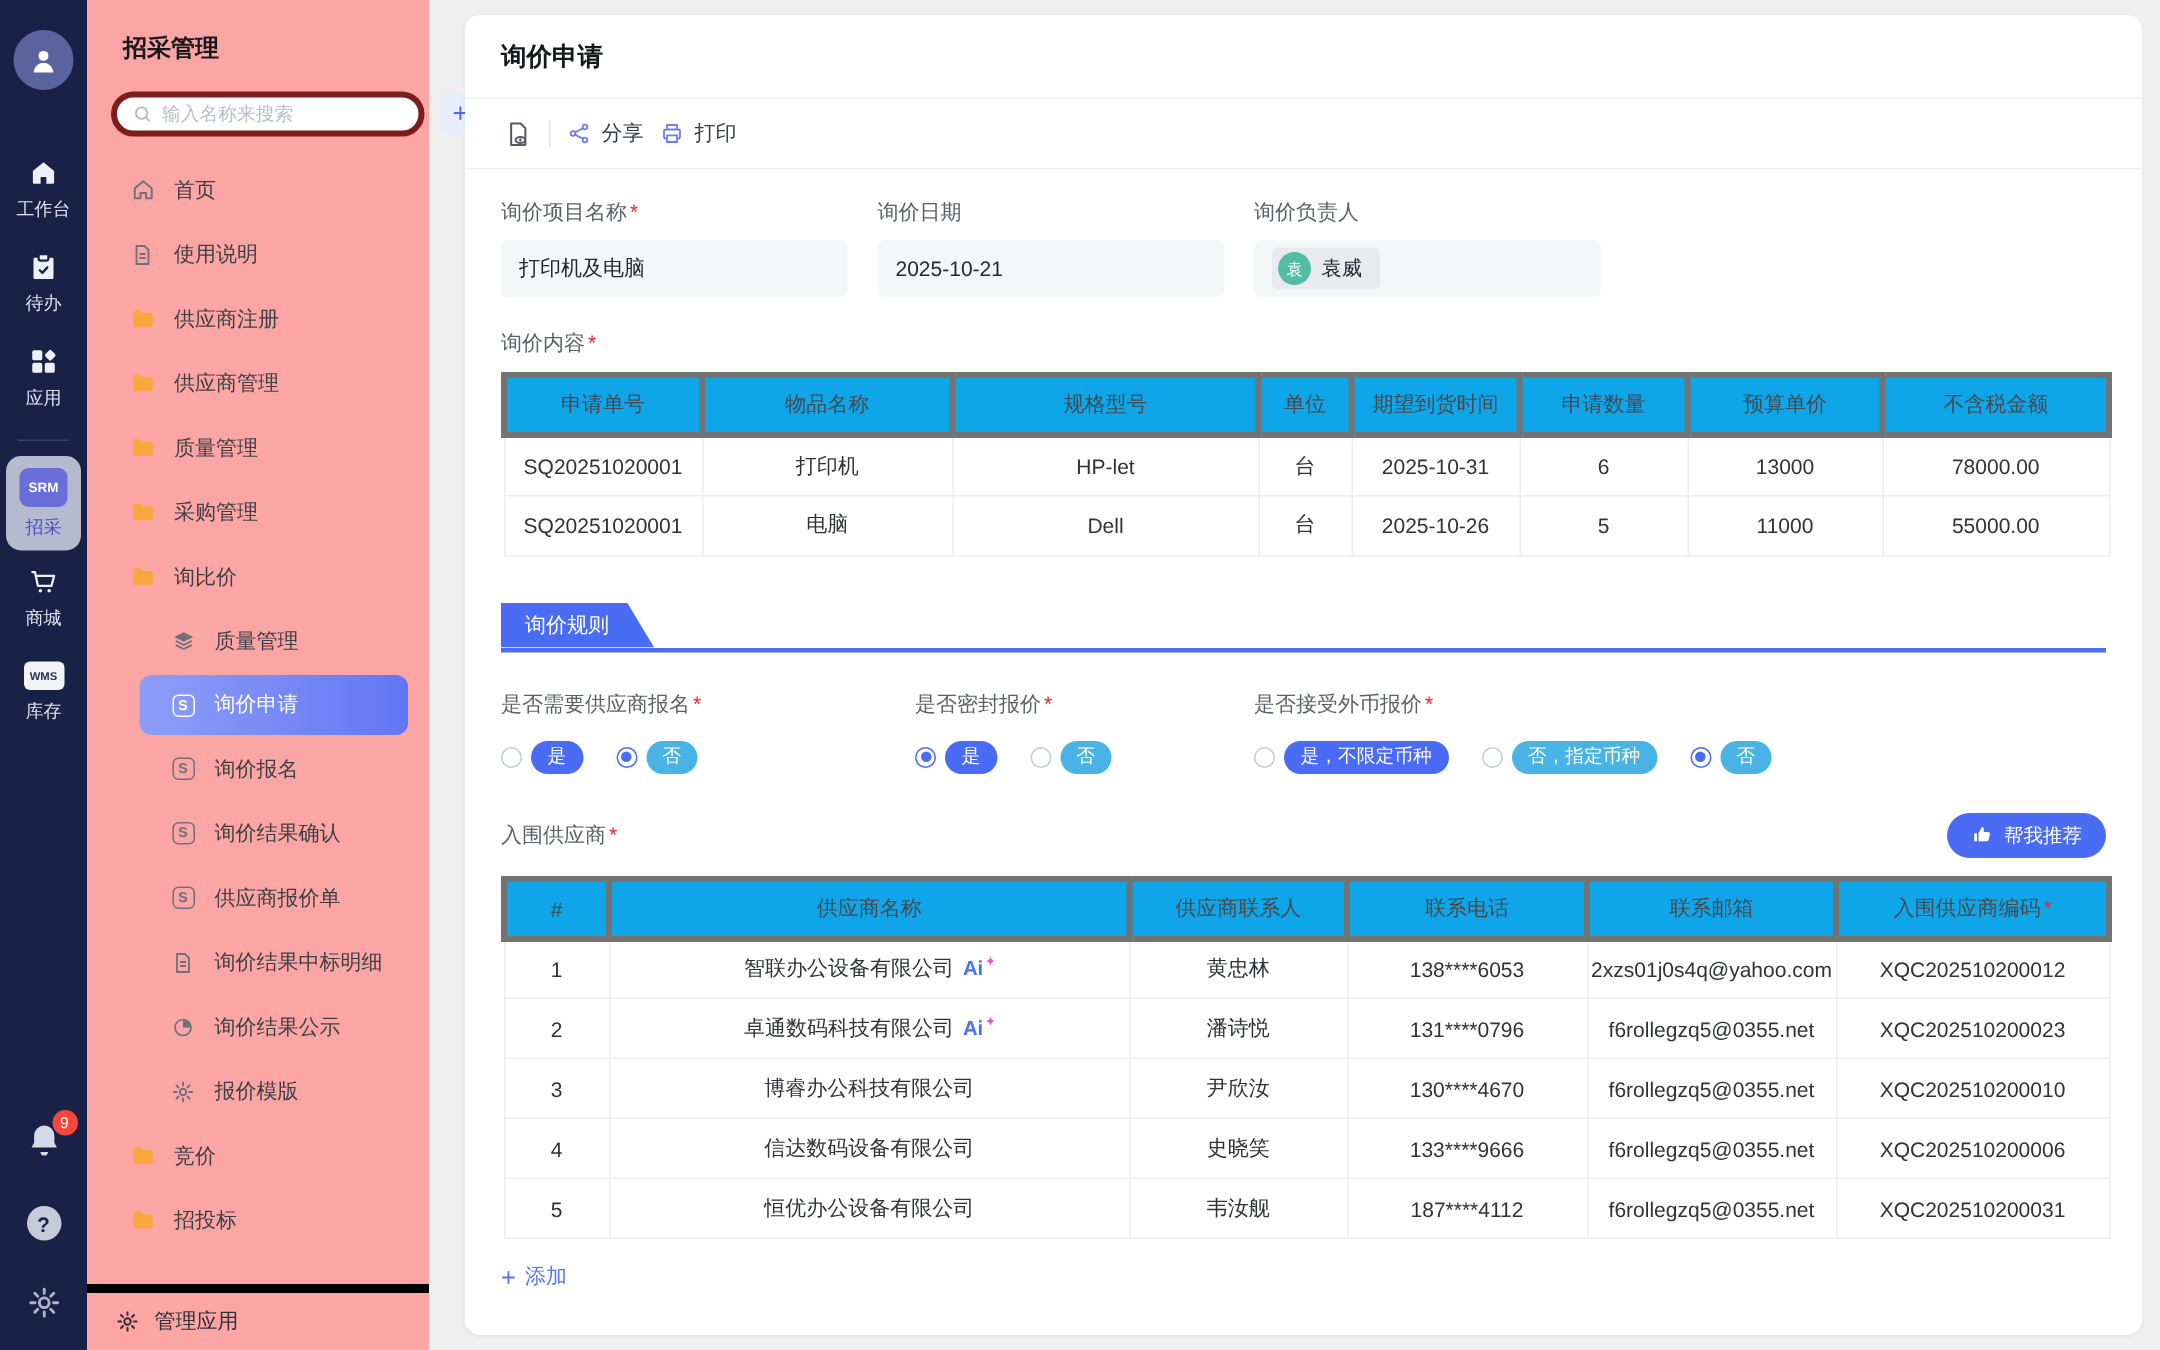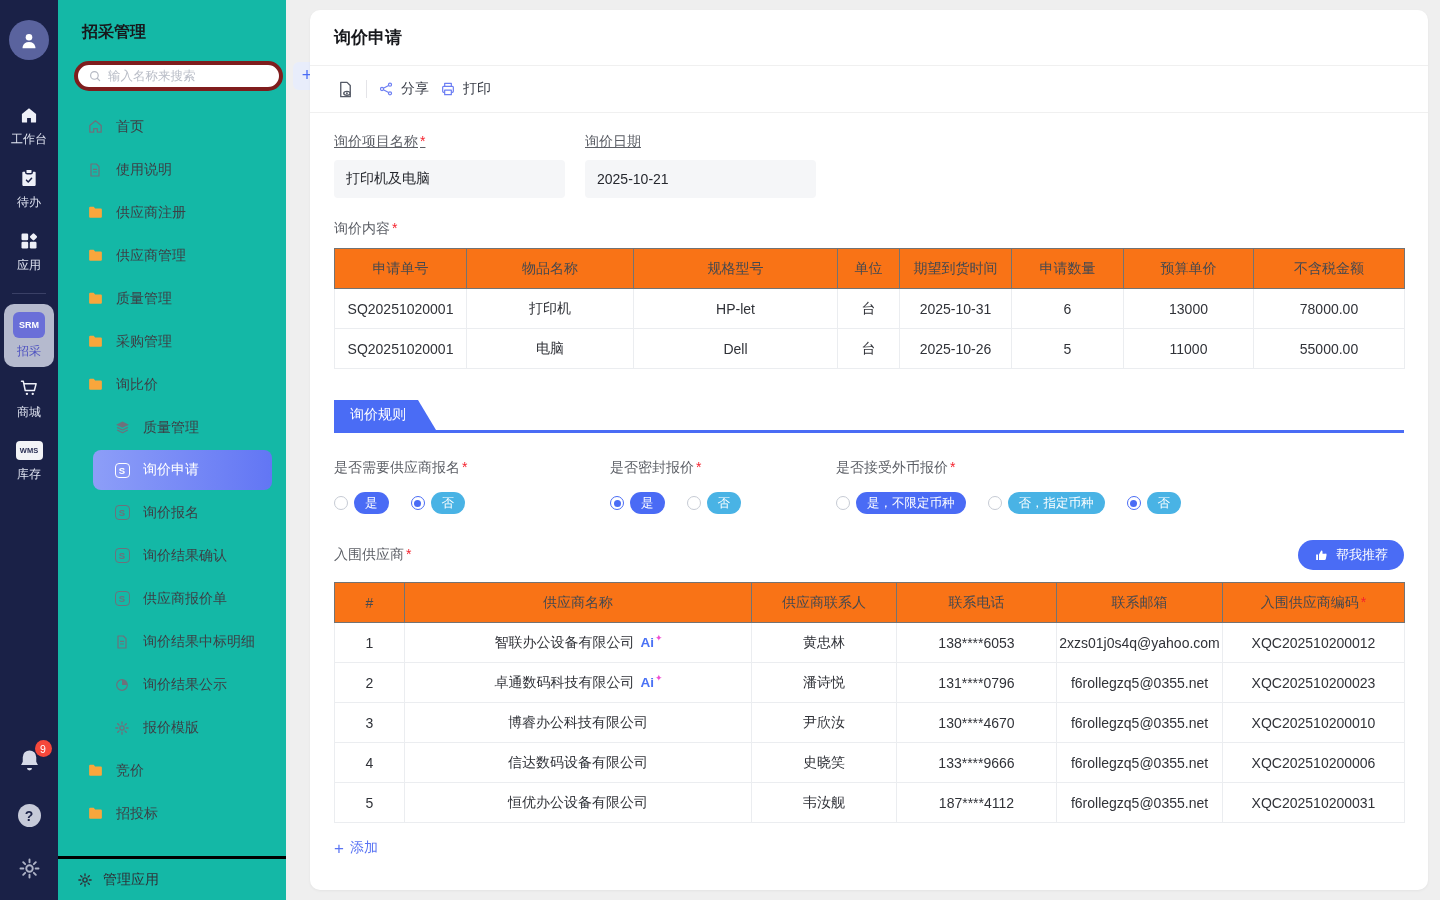--- a/index.html
+++ b/index.html
@@ -32,21 +32,21 @@
   .bell-wrap { position:relative; cursor:pointer; }
   .notif-badge { position:absolute; top:-7px; right:-9px; min-width:17px; height:17px; padding:0 4px;
                  border-radius:9px; background:#f5483b; color:#fff; font-size:10.5px;
                  display:flex; align-items:center; justify-content:center; }
   .help-circle { width:23px; height:23px; border-radius:50%; background:#c6cad9; color:#1a2147;
                  font-size:14px; font-weight:700; display:flex; align-items:center; justify-content:center; cursor:pointer;}
   .help-circle::after { content:"?"; }
   .rail-gear { color:#aeb3c6; cursor:pointer; display:flex; }
 
   
-  .sidebar { position:absolute; left:58px; top:0; width:228px; height:900px; background:#14b8a6;
+  .sidebar { position:absolute; left:58px; top:0; width:228px; height:900px; background:#fca5a5;
              display:flex; flex-direction:column; }
   .sb-title { font-size:16px; font-weight:700; color:#17181c; margin:22px 0 0 24px; }
   .sb-search { display:flex; align-items:center; gap:10px; margin:18px 14px 0 16px; }
   .search-box { flex:1; height:30px; border:4px solid #7f1d1d; border-radius:15px;
                 display:flex; align-items:center; padding:0 10px; gap:6px; background:#fff; }
   .search-box input { border:none; outline:none; flex:1; min-width:0; font-size:12.5px; color:#333; background:transparent; }
   .search-box input::placeholder { color:#b9bdc7; }
   .add-btn { width:28px; height:28px; border-radius:6px; background:#e8edfb; color:#4a6cf5;
              font-size:18px; line-height:1; display:flex; align-items:center; justify-content:center;
              cursor:pointer; flex:none; }
@@ -56,51 +56,51 @@
                font-size:14px; color:#3d3f45; cursor:pointer; white-space:nowrap; }
   .menu-item.sub { padding-left:55px; }
   .menu-item.active { margin:1px 14px 1px 35px; padding-left:20px; height:40px; border-radius:8px;
                       background:linear-gradient(90deg,#8d9ef8,#6276f4); color:#fff; }
   .mi-icon { width:18px; height:18px; display:flex; align-items:center; justify-content:center;
              color:#6d717b; flex:none; }
   .menu-item.active .mi-icon { color:#fff; }
   .sq { width:15px; height:15px; border:1.6px solid currentColor; border-radius:4px;
         font-size:9.5px; font-weight:700; display:flex; align-items:center; justify-content:center; }
   .sq::after { content:"S"; }
-  .sb-footer { height:44px; border-top:3px solid #000000; display:flex; align-items:center; gap:9px;
+  .sb-footer { height:44px; border-top:6px solid #000000; display:flex; align-items:center; gap:9px;
                padding-left:18px; font-size:14px; color:#2f3137; cursor:pointer; }
   .sb-footer .mi-icon { color:#2f3137; }
 
   
   .main { position:absolute; left:310px; top:10px; width:1118px; height:880px; background:#fff;
           border-radius:10px; overflow:hidden; box-shadow:0 1px 3px rgba(0,0,0,0.05); }
   .m-header { height:56px; border-bottom:1px solid #f0f0f0; display:flex; align-items:center;
               padding-left:24px; font-size:17px; font-weight:700; color:#17181c; }
   .m-toolbar { height:47px; border-bottom:1px solid #f0f0f0; display:flex; align-items:center;
                padding-left:26px; gap:11px; }
   .tb-icon { color:#555a66; display:flex; cursor:pointer; }
   .tb-divider { width:1px; height:18px; background:#e4e4e8; }
   .tb-btn { display:flex; align-items:center; gap:7px; font-size:14px; color:#383c46; cursor:pointer; }
   .tb-btn svg { color:#6c7ef3; }
   .m-content { padding:20px 24px 0; }
 
   .fields { display:flex; gap:20px; }
   .field { width:231px; }
-  .f-label { font-size:14px; color:#5c5f66; margin-bottom:9px;text-decoration:underline; }
+  .f-label { font-size:14px; color:#5c5f66; margin-bottom:9px; }
   .f-input { height:38px; background:#f5f6f8; border-radius:4px; display:flex; align-items:center;
              padding:0 12px; font-size:14px; color:#26282e; cursor:text; }
   .owner-chip { display:flex; align-items:center; gap:7px; background:#e9eaed; border-radius:4px;
                 height:28px; padding:0 12px 0 4px; font-size:13.5px; color:#26282e; }
   .owner-avatar { width:22px; height:22px; border-radius:50%; background:#53bca6; color:#fff;
                   font-size:11px; display:flex; align-items:center; justify-content:center; }
 
   .section-label { font-size:14px; color:#5c5f66; margin:22px 0 10px; }
 
   table { border-collapse:collapse; width:1070px; table-layout:fixed; font-size:14px; }
-  th { background:#f97316; font-weight:400; color:#46494f; height:40px; border:1px solid #737373;
+  th { background:#0ea5e9; font-weight:400; color:#46494f; height:40px; border:4px solid #737373;
        text-align:center; }
   td { height:40px; border:1px solid #ebedf0; text-align:center; color:#303238; }
   .th-req::after { content:"*"; color:#f5222d; margin-left:2px; }
 
   .ribbon { margin-top:34px; border-bottom:3px solid #4a6cf5; position:relative; height:30px; width:1070px; }
   .ribbon-tab { position:absolute; left:0; bottom:0; height:30px; background:#4a6cf5; color:#fff;
                 font-size:14px; display:flex; align-items:center; padding:0 30px 0 16px;
                 clip-path:polygon(0 0, calc(100% - 18px) 0, 100% 100%, 0 100%); }
 
   .rules { display:flex; margin-top:26px; }
@@ -410,20 +410,29 @@
 
     <div class="fields">
       <div class="field">
         <div class="f-label req">询价项目名称</div>
         <div class="f-input">打印机及电脑</div>
       </div>
       <div class="field">
         <div class="f-label">询价日期</div>
         <div class="f-input">2025-10-21</div>
       </div>
+      <div class="field">
+        <div class="f-label">询价负责人</div>
+        <div class="f-input">
+          <span class="owner-chip">
+            <span class="owner-avatar">袁</span>
+            <span>袁威</span>
+          </span>
+        </div>
+      </div>
     </div>
 
     <div class="section-label req">询价内容</div>
     <table>
       <colgroup>
           <col style="width:132px">
           <col style="width:167px">
           <col style="width:204px">
           <col style="width:62px">
           <col style="width:112px">

